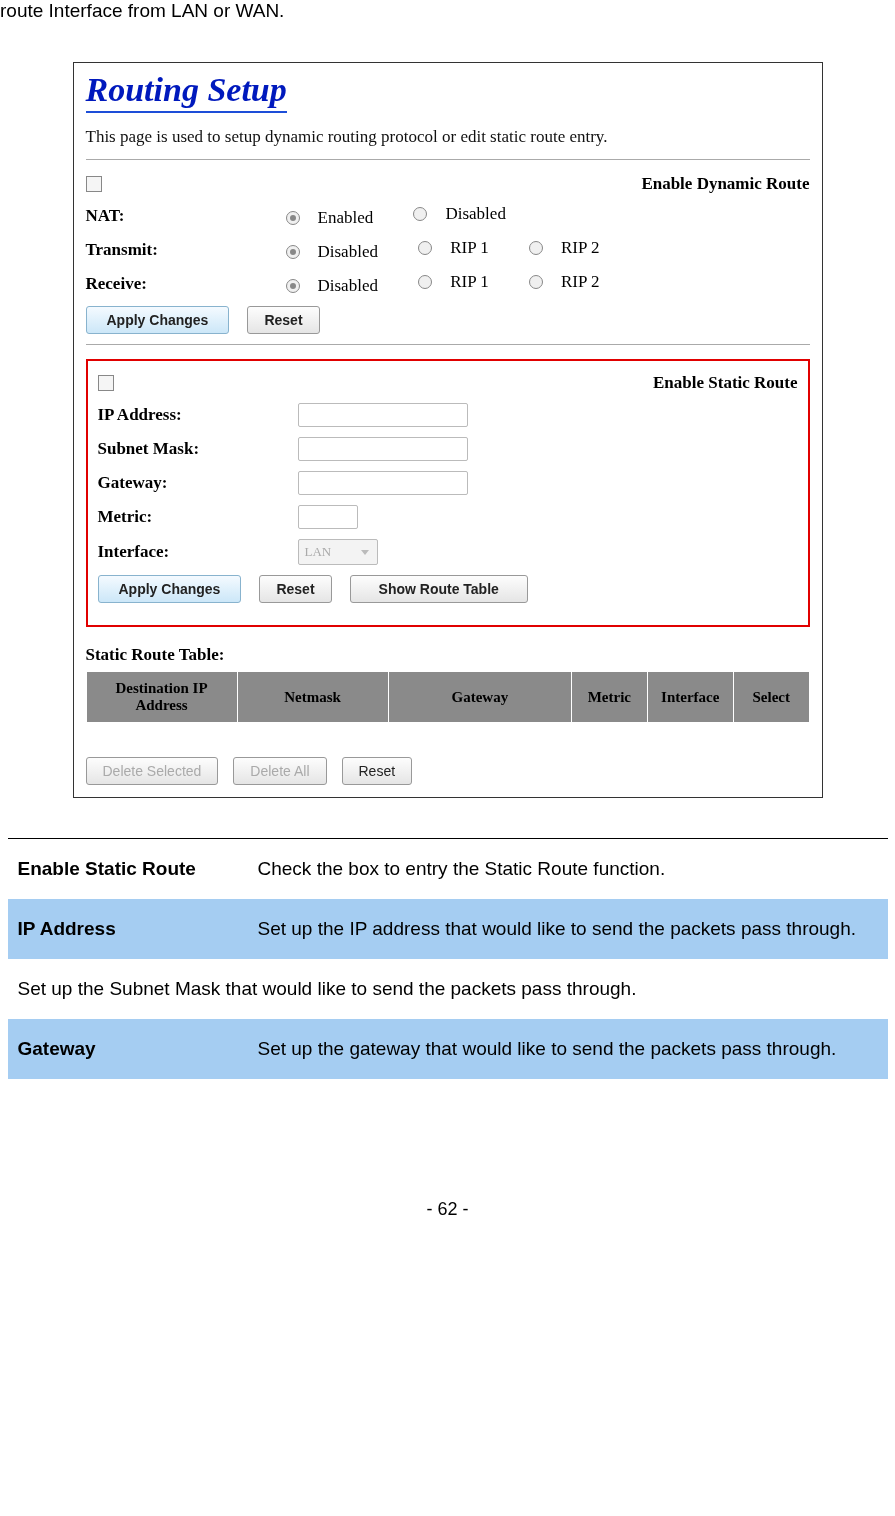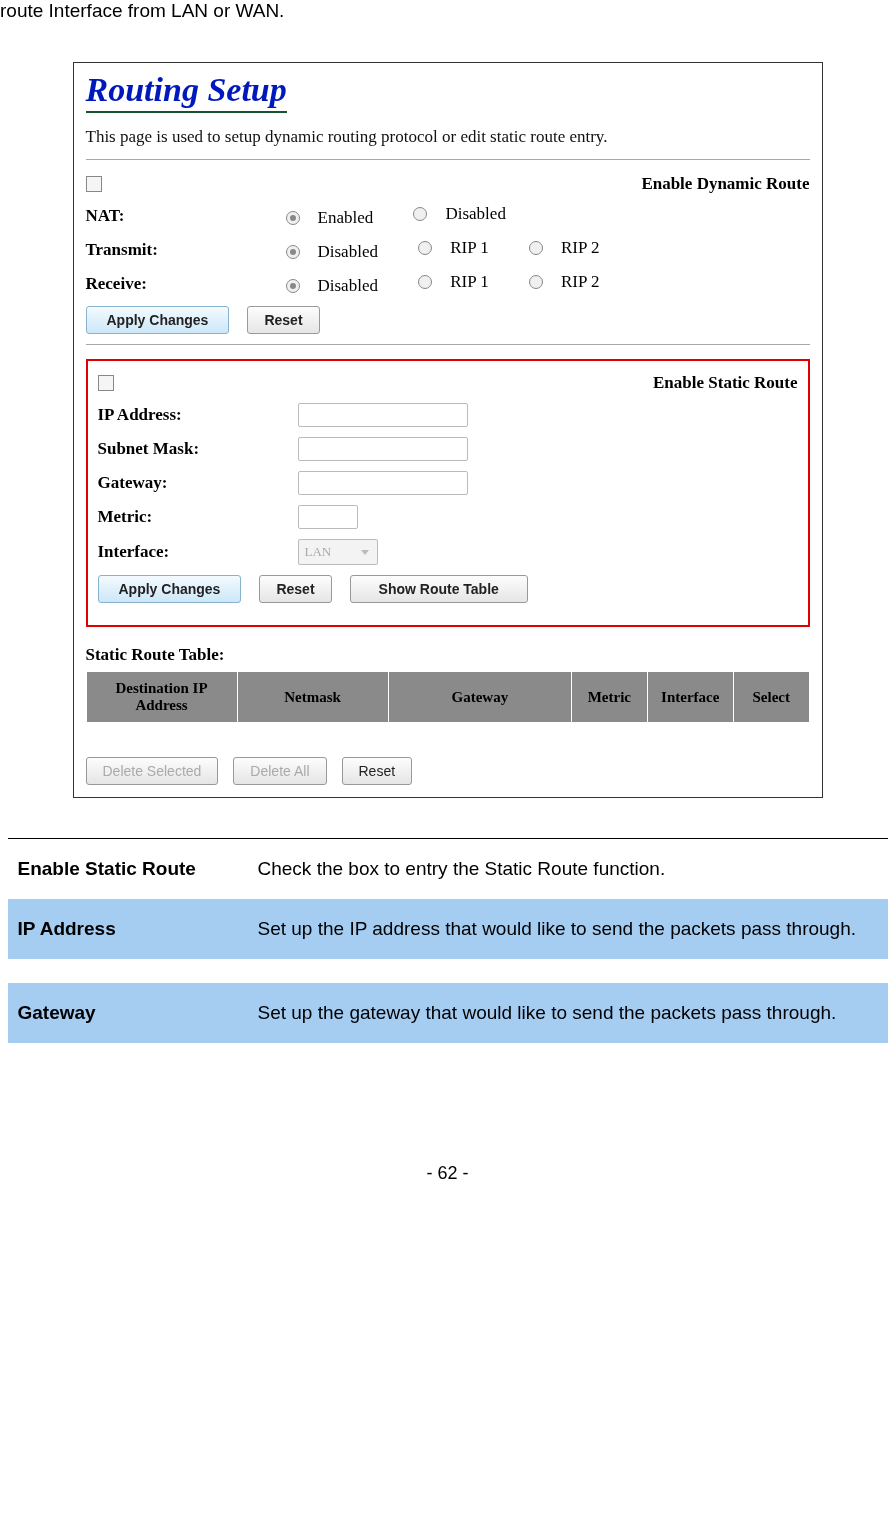--- a/index.html
+++ b/index.html
@@ -25,21 +25,21 @@
       padding: 8px 12px 12px 12px;
       background: #fff;
       font-family: 'Times New Roman', serif;
     }
     .rs-title {
       font-family: 'Times New Roman', serif;
       font-size: 34px;
       font-weight: bold;
       font-style: italic;
       color: #0019bd;
-      border-bottom: 2px solid #14532d;
+      border-bottom: 2px solid #1d4ed8;
       display: inline-block;
       padding-bottom: 2px;
       margin-bottom: 14px;
     }
     .rs-desc {
       font-size: 17px;
       color: #111;
       margin-bottom: 12px;
       font-family: 'Times New Roman', serif;
     }
@@ -344,20 +344,21 @@
   <div class="definitions">
     <div class="def-row">
       <div class="def-term">Enable Static Route</div>
       <div class="def-desc">Check the box to entry the Static Route function.</div>
     </div>
     <div class="def-row blue">
       <div class="def-term">IP Address</div>
       <div class="def-desc">Set up the IP address that would like to send the packets pass through.</div>
     </div>
     <div class="def-row">
+      <div class="def-desc">Set up the Subnet Mask that would like to send the packets pass through.</div>
     </div>
     <div class="def-row blue">
       <div class="def-term">Gateway</div>
       <div class="def-desc">Set up the gateway that would like to send the packets pass through.</div>
     </div>
   </div>
 
   <div class="page-num">- 62 -</div>
 </div>
 

